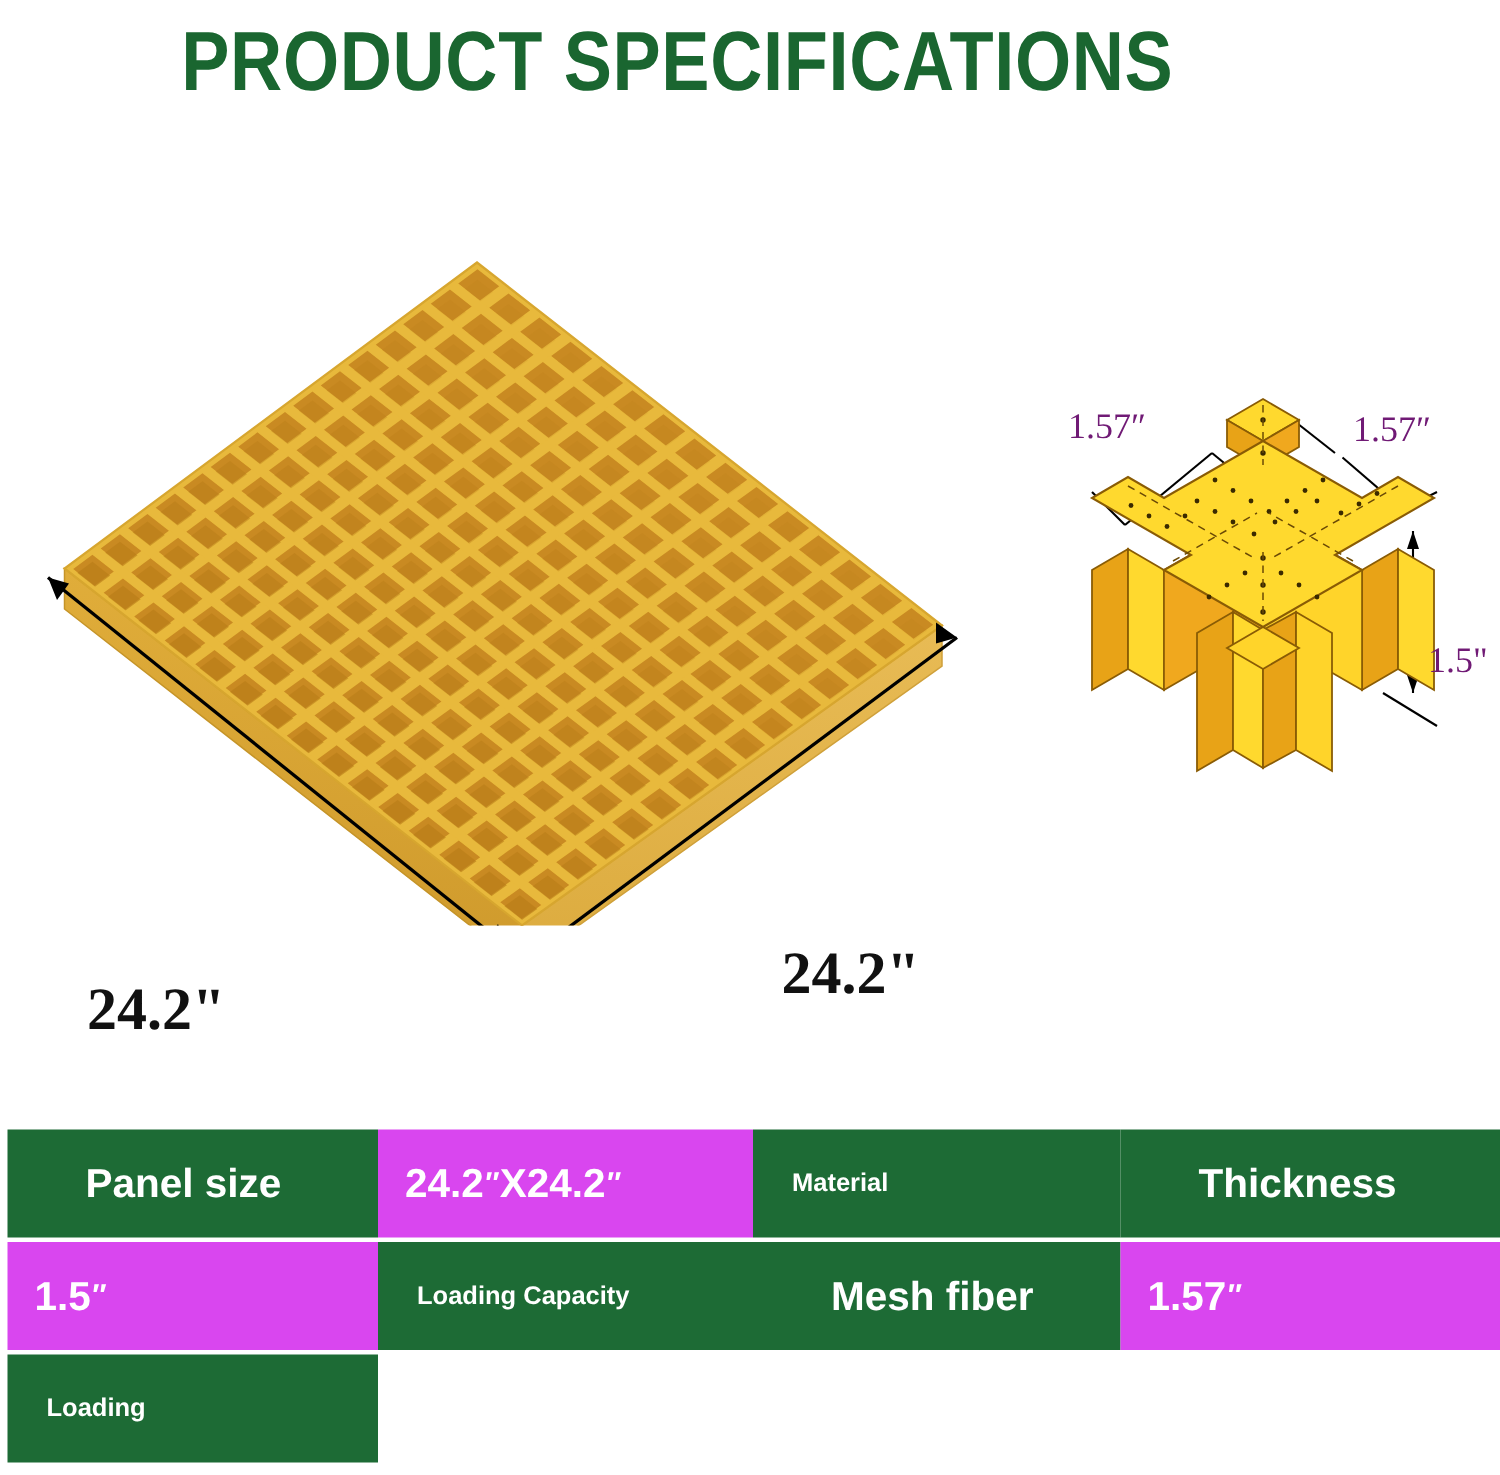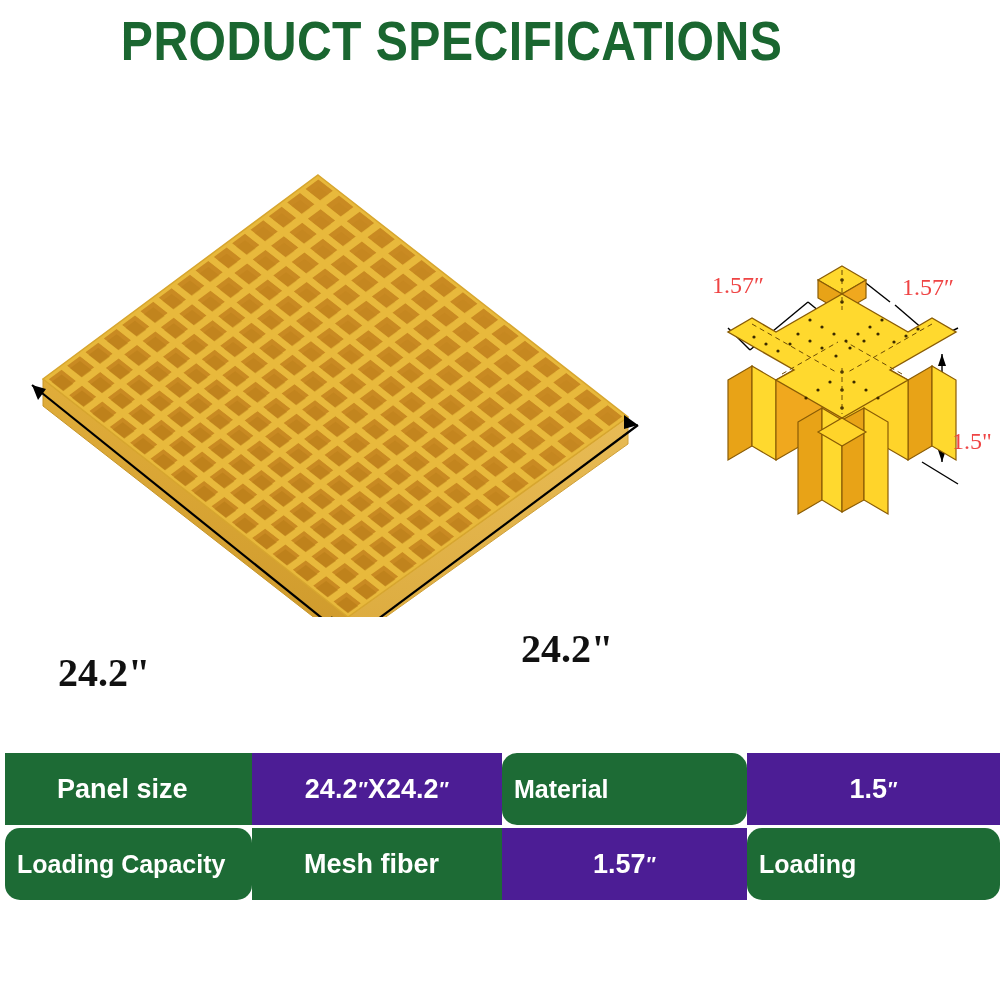--- a/index.html
+++ b/index.html
@@ -67,21 +67,21 @@
   #detail-wrap{
     position:absolute;
     left:690px; top:188px;
     width:305px; height:290px;
   }
   .detail-label{
     position:absolute;
     font-family:"Liberation Serif","DejaVu Serif",serif;
     font-weight:400;
     font-size:24px;
-    color:#ef4444;
+    color:#701a75;
     white-space:nowrap;
   }
   #mesh-w-left  { left:22px;  top:22px; }
   #mesh-w-right { left:212px; top:24px; }
   #mesh-h       { left:262px; top:178px; }
 
   
   #spec-table{
     position:absolute;
     left:5px; top:753px;
@@ -97,22 +97,22 @@
     align-items:center;
     padding:0 18px;
     font-family:"Liberation Sans Narrow","Liberation Sans",sans-serif;
     font-weight:700;
     font-size:27px;
     color:#ffffff;
     white-space:nowrap;
     overflow:hidden;
   }
   .cell.label{ background:#1d6b35; padding-left:52px; }
-  .cell.value{ background:#4c1d95;justify-content:center; }
-  .cell.label.k2{ padding-left:12px; font-size:25px;border-radius:15px; }
+  .cell.value{ background:#d946ef; }
+  .cell.label.k2{ padding-left:26px; font-size:17px; }
   .cell.value .sub{
     font-size:20px;
     vertical-align:super;
     line-height:1;
     margin-left:1px;
   }
 </style>
 </head>
 <body>
 
@@ -768,20 +768,21 @@
 
   <div class="cell label">Panel size</div>
   <div class="cell value">
     <span>24.2</span>
       <span class="sub">″</span>
       <span> X24.2</span>
       <span class="sub">″</span>
   </div>
   <div class="cell label k2">Material</div>
 
+  <div class="cell label">Thickness</div>
   <div class="cell value">
     <span>1.5</span>
       <span class="sub">″</span>
   </div>
   <div class="cell label k2">Loading Capacity</div>
 
   <div class="cell label">Mesh fiber</div>
   <div class="cell value">
     <span>1.57</span>
       <span class="sub">″</span>

